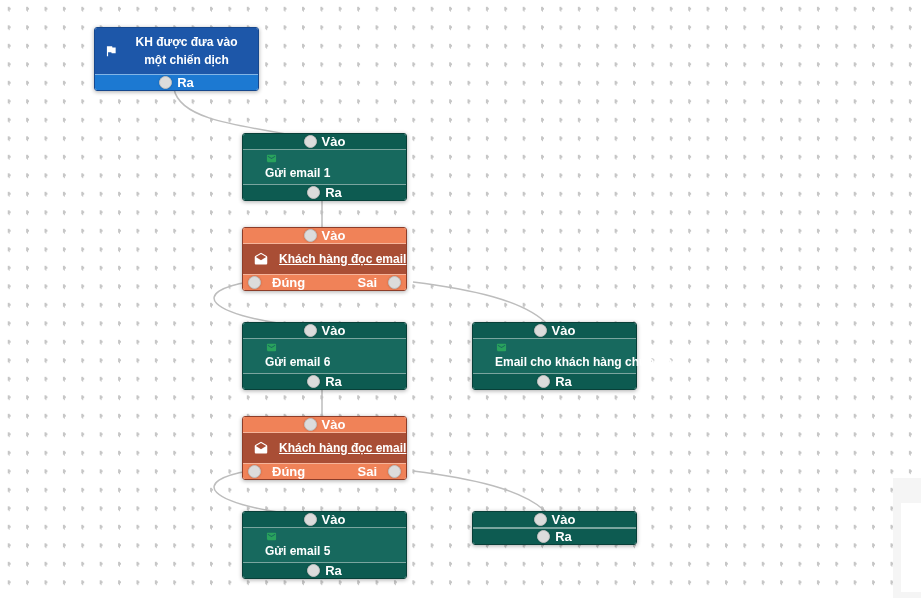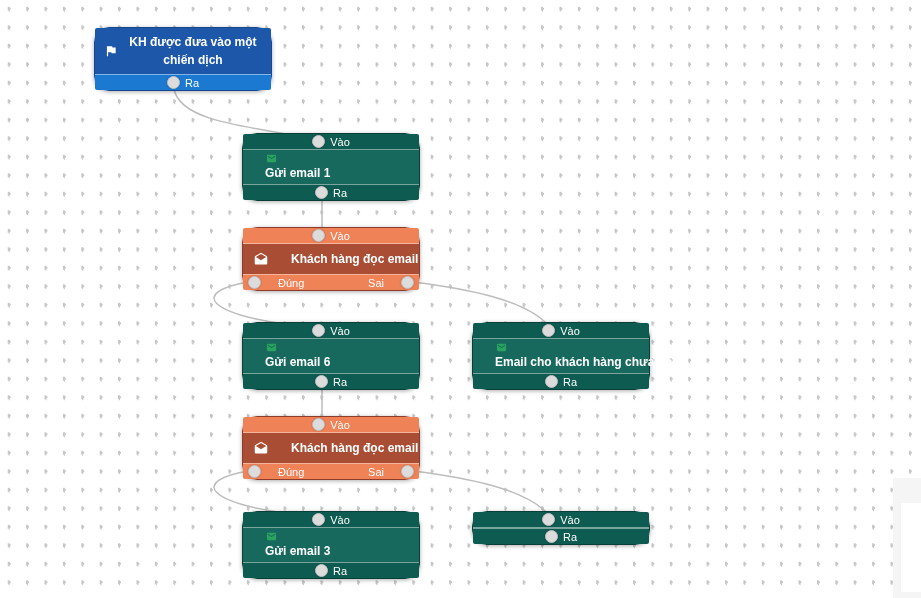--- a/index.html
+++ b/index.html
@@ -4,44 +4,44 @@
 <style>
   html,body { margin:0; padding:0; background:#fff; font-family:"Liberation Sans", sans-serif; }
   .canvas {
     position:relative; width:921px; height:598px; overflow:hidden; background:#ffffff;
     background-image: radial-gradient(ellipse 1.3px 2.3px at 9px 9px, #c6c6c6 97%, rgba(255,255,255,0) 100%);
     background-size: 18.4px 18.5px;
   }
   .wires { position:absolute; left:0; top:0; pointer-events:none; }
   .wires path { stroke:#bdbdbd; stroke-width:1.5; fill:none; }
 
-  .node { position:absolute; width:178px; border-radius:15px; box-shadow:0 1px 4px rgba(0,0,0,.33); color:#fff; box-sizing:border-box; }
-  .bar { height:15px; position:relative; display:flex; align-items:center; font-size:11px; font-weight:400; }
+  .node { position:absolute; width:165px; border-radius:3px; box-shadow:0 1px 4px rgba(0,0,0,.33); color:#fff; box-sizing:border-box; }
+  .bar { height:15px; position:relative; display:flex; align-items:center; font-size:13px; font-weight:700; }
   .bar.top    { border-top-left-radius:2px; border-top-right-radius:2px; }
   .bar.bottom { border-bottom-left-radius:2px; border-bottom-right-radius:2px; }
   .center-group { position:absolute; left:0; right:0; display:flex; justify-content:center; align-items:center; gap:5px; }
   .port-circle { width:13px; height:13px; border-radius:50%; background:#dcdcdc; border:1px solid #c2c2c2; box-sizing:border-box; flex:none; box-shadow:0 0 2px rgba(0,0,0,.25); }
   .yn-bar { justify-content:space-between; padding:0 5px; }
-  .yn-group { display:flex; align-items:center; gap:17px; }
+  .yn-group { display:flex; align-items:center; gap:11px; }
 
   
   .action { border:1px solid #083f38; }
   .action .bar { background:#0d5b51; }
   .action .bar.top { border-bottom:1px solid rgba(255,255,255,.45); }
   .action .bar.bottom { border-top:1px solid rgba(255,255,255,.45); }
   .action .body { background:#17695e; height:31px; padding:3px 22px 0; display:flex; flex-direction:column; }
   .action .body .icon { height:13px; line-height:0; }
   .action .title { font-size:12px; font-weight:600; white-space:nowrap; }
 
   
   .decision { border:1px solid #8d3d29; }
   .decision .bar { background:#f08258; }
   .decision .bar.top { border-bottom:1px solid rgba(255,255,255,.4); }
   .decision .bar.bottom { border-top:1px solid rgba(255,255,255,.4); }
-  .decision .body { background:#a94e35; height:30px; display:flex; align-items:center; gap:22px; padding:0 10px; }
+  .decision .body { background:#a94e35; height:30px; display:flex; align-items:center; gap:10px; padding:0 10px;text-decoration:underline; }
   .decision .title { font-size:12px; font-weight:600; white-space:nowrap; }
 
   
   .source { border:1px solid #16488e; }
   .source .body { background:#1d57a9; height:46px; display:flex; align-items:center; border-top-left-radius:2px; border-top-right-radius:2px; }
   .source .bar { background:#1c79d2; border-top:1px solid rgba(255,255,255,.45); }
   .source .flag-col { width:32px; display:flex; justify-content:center; flex:none; }
   .source .title { flex:1; text-align:center; font-size:12px; font-weight:600; line-height:1.5; padding-right:12px; }
 
   .icon svg { display:block; }
@@ -211,21 +211,21 @@
         <span class="port-circle"></span>
         <span>Vào</span>
       </span>
     </div>
     <div class="body">
       <span class="icon">
         <svg width="13" height="11" viewBox="0 0 24 24">
             <path fill="#29a35d" d="M20 4H4c-1.1 0-2 .9-2 2v12c0 1.1.9 2 2 2h16c1.1 0 2-.9 2-2V6c0-1.1-.9-2-2-2zm0 4l-8 5-8-5V6l8 5 8-5v2z"></path>
           </svg>
       </span>
-      <div class="title">Gửi email 3</div>
+      <div class="title">Gửi email 5</div>
     </div>
     <div class="bar bottom">
       <span class="center-group">
         <span class="port-circle"></span>
         <span>Ra</span>
       </span>
     </div>
   </div>
 
   <div class="node action" style="left:472px; top:511px;">

